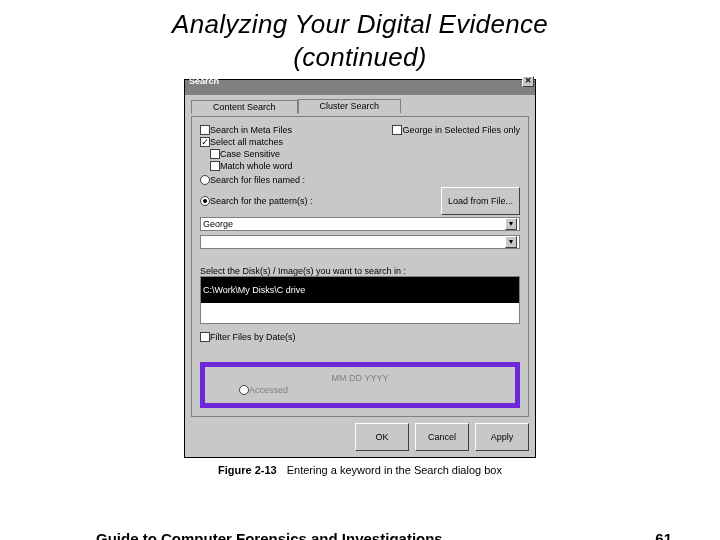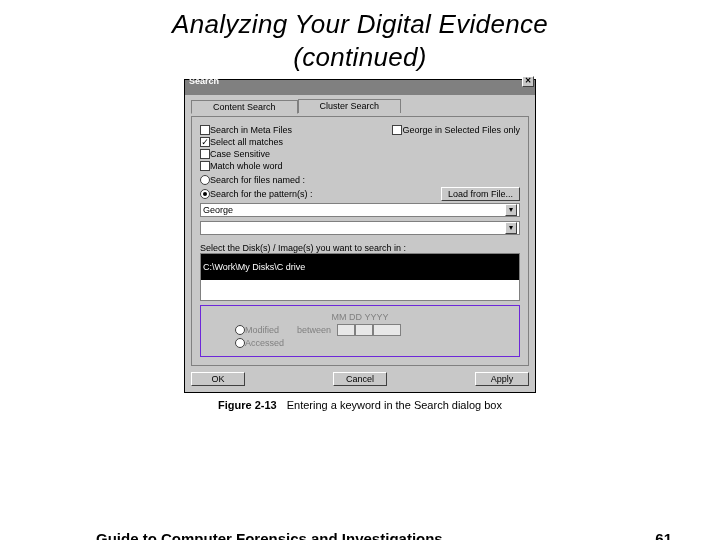--- a/index.html
+++ b/index.html
@@ -81,26 +81,26 @@
     width:10px; height:10px;
     border:1px solid #404040;
     background:#fff;
     display:inline-flex; align-items:center; justify-content:center;
     font-size:8px; line-height:8px;
   }
   .rb { border-radius:50%; }
   .rb .dot { width:4px; height:4px; background:#000; border-radius:50%; }
   .cb .ck { font-size:9px; line-height:7px; }
   label.lbl { font-size:9px; }
-  .indent { margin-left:0; }
+  .indent { margin-left:10px; }
   .btn {
     background:#c8c8c8;
     border:1px solid #fff;
     border-right-color:#404040; border-bottom-color:#404040;
-    padding:1px 6px;
+    padding:8px 6px;
     font-size:9px;
   }
   .input, .select {
     width:100%;
     height:14px;
     background:#fff;
     border:1px solid #808080;
     font-size:9px;
     padding:0 2px;
     display:flex; align-items:center; justify-content:space-between;
@@ -122,29 +122,29 @@
     overflow:hidden;
   }
   .listbox .item.sel { background:#000; color:#fff; padding:8px 2px; }
   .small-input {
     width:18px; height:12px;
     border:1px solid #808080;
     background:#e8e8e8;
     display:inline-block;
   }
   .date-group {
-    border:1px solid #6d28d9;
+    border:5px solid #6d28d9;
     padding:6px;
-    margin-top:4px;
+    margin-top:20px;
     position:relative;
   }
   .disabled { color:#808080; }
   .bottom-btns {
     display:flex;
-    justify-content:space-between;
+    justify-content:flex-end;
     gap:6px;
     margin-top:6px;
   }
   .bottom-btns .btn { min-width:54px; text-align:center; }
 
   .figcap {
     text-align:center;
     font-size:11px;
     margin:6px 0 0;
   }
@@ -210,39 +210,32 @@
 
       <div class="select" style="">
         <span>George</span>
         <span class="arrow">▾</span>
       </div>
       <div class="select" style="margin-top:4px">
         <span></span>
         <span class="arrow">▾</span>
       </div>
 
-      <div style="margin-top:8px">Select the Disk(s) / Image(s) you want to search in :</div>
+      <div style="margin-top:17px">Select the Disk(s) / Image(s) you want to search in :</div>
       <div class="listbox">
         <div class="item sel">C:\Work\My Disks\C drive</div>
       </div>
 
+      <div class="row" style="margin-top:8px">
+        <span class="cb"></span>
+        <label class="lbl">Filter Files by Date(s)</label>
+      </div>
 
       <div class="date-group disabled">
         <div style="text-align:center; margin-bottom:2px">MM   DD  YYYY</div>
-        <div class="row">
-          <span style="width:28px"></span>
-          <span class="rb"></span>
-          <label class="lbl">Modified</label>
-          <span style="width:18px"></span>
-          <label class="lbl">between</label>
-          <span style="width:6px"></span>
-          <span class="small-input"></span>
-          <span class="small-input"></span>
-          <span class="small-input" style="width:28px"></span>
-        </div>
         <div class="row">
           <span style="width:28px"></span>
           <span class="rb"></span>
           <label class="lbl">Accessed</label>
         </div>
       </div>
 
     </div>
 
     <div class="bottom-btns">

